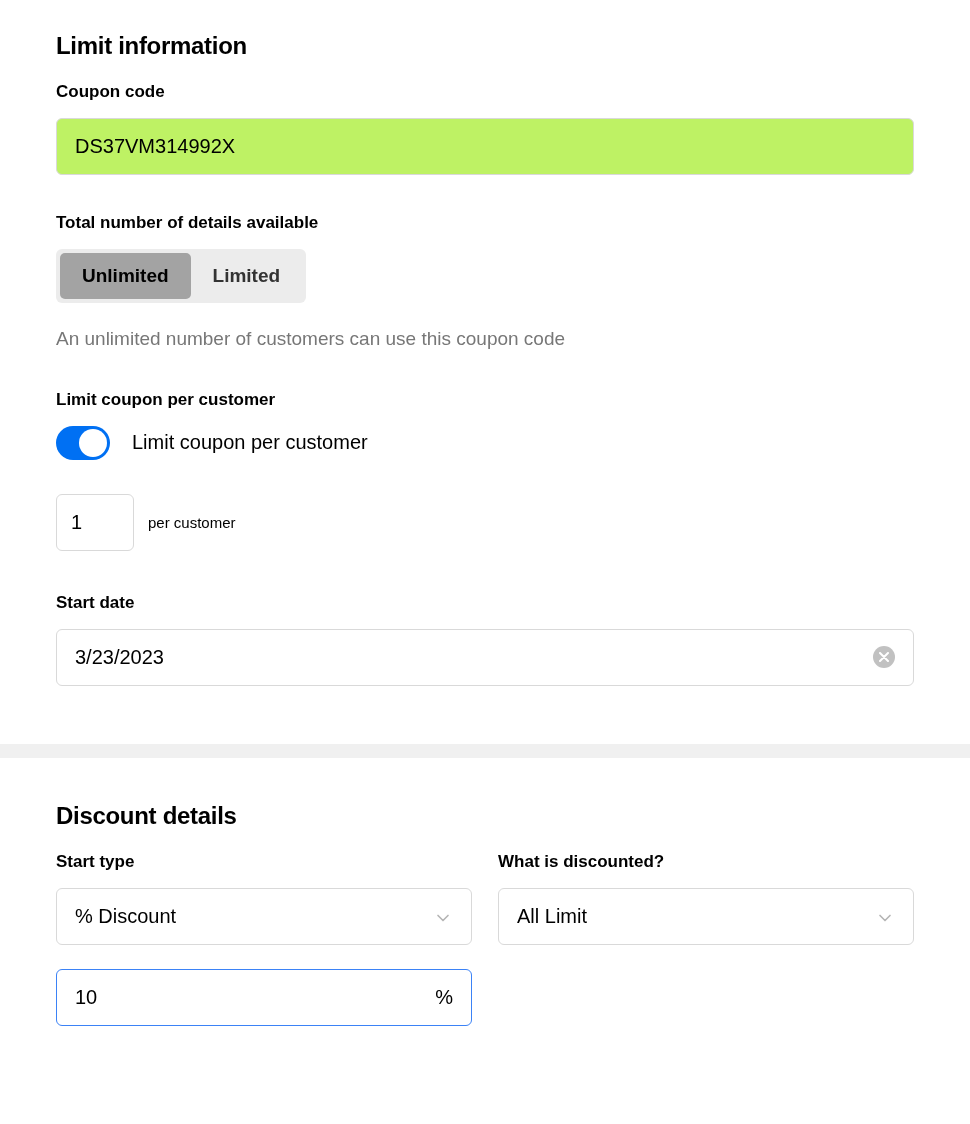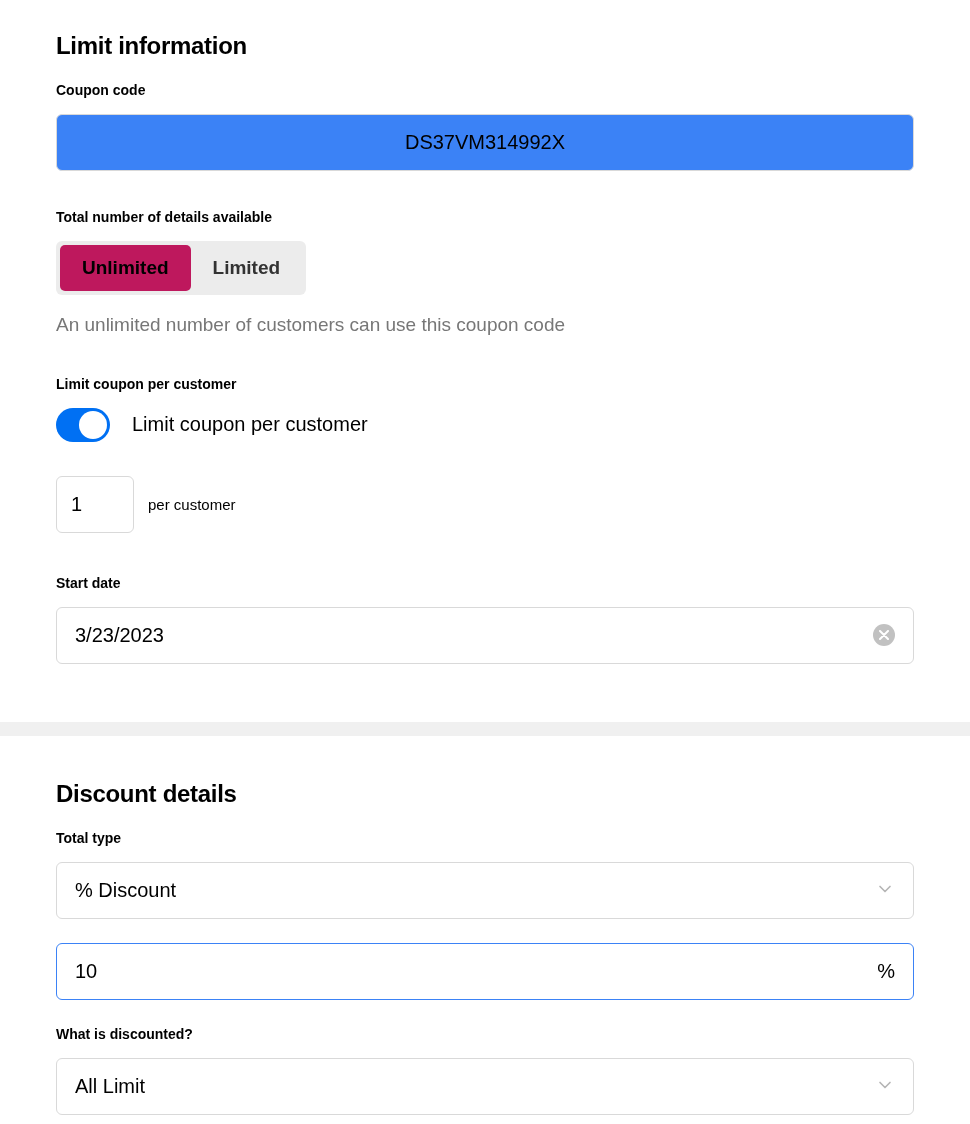--- a/index.html
+++ b/index.html
@@ -11,62 +11,61 @@
     color: #000;
     width: 970px;
   }
   h2 {
     font-size: 24px;
     font-weight: 700;
     margin: 0 0 22px 0;
     letter-spacing: -0.3px;
   }
   .label {
-    font-size: 14px;
+    font-size: 17px;
     font-weight: 600;
     margin-bottom: 16px;
     display: block;
   }
   .input {
     width: 100%;
     border: 1px solid #d9d9d9;
     border-radius: 6px;
     padding: 16px 18px;
     font-size: 20px;
     color: #000;
-    background: #3b82f6;
+    background: #bef264;
     line-height: 1;
-    text-align: center;
   }
   .section-gap { margin-top: 38px; }
   .seg-wrap {
     display: inline-flex;
     background: #ececec;
     border-radius: 6px;
     padding: 4px;
     gap: 0;
   }
   .seg-btn {
     border: none;
     background: transparent;
     padding: 12px 22px;
     font-size: 19px;
     font-weight: 600;
     color: #333;
     border-radius: 5px;
     cursor: pointer;
   }
   .seg-btn.active {
-    background: #be185d;
+    background: #a3a3a3;
     color: #000;
   }
   .help {
     color: #777;
     font-size: 19px;
-    margin-top: 18px;
+    margin-top: 24px;
     line-height: 1.3;
   }
   .toggle-row {
     display: flex;
     align-items: center;
     gap: 22px;
   }
   .toggle {
     position: relative;
     width: 54px;
@@ -101,21 +100,20 @@
     border-radius: 6px;
     padding: 16px 14px;
     font-size: 20px;
     background: #fff;
   }
   .suffix-text { font-size: 15px; }
   .two-col {
     display: flex;
     gap: 26px;
     margin-top: 42px;
-    flex-direction: column;
   }
   .col { flex: 1; }
   .date-box {
     position: relative;
     display: flex;
     align-items: center;
     border: 1px solid #d9d9d9;
     border-radius: 6px;
     padding: 16px 18px;
     font-size: 20px;
@@ -135,21 +133,21 @@
   }
   .clear-icon svg { display:block; }
   .divider {
     height: 14px;
     background: #f0f0f0;
     margin: 58px -56px 44px -56px;
   }
   .select-box {
     position: relative;
     display: flex;
-    align-items: flex-start;
+    align-items: flex-end;
     border: 1px solid #d9d9d9;
     border-radius: 6px;
     padding: 16px 18px;
     font-size: 20px;
     background: #fff;
     cursor: pointer;
   }
   .select-text { flex: 1; }
   .chevron {
     width: 20px;
@@ -218,21 +216,21 @@
   </div>
 </div>
 
 <div class="divider"></div>
 
 
 <h2>Discount details</h2>
 
 <div class="two-col" style="margin-top:0">
   <div class="col">
-    <div class="label">Total type</div>
+    <div class="label">Start type</div>
     <div class="select-box">
       <span class="select-text">% Discount</span>
       <span class="chevron">
         <svg viewBox="0 0 24 24" width="20" height="20" fill="none" stroke="currentColor" stroke-width="2" stroke-linecap="round" stroke-linejoin="round">
             <polyline points="6 9 12 15 18 9"></polyline>
           </svg>
       </span>
     </div>
     <div class="amount-row">
       <span class="amount-val">10</span>

